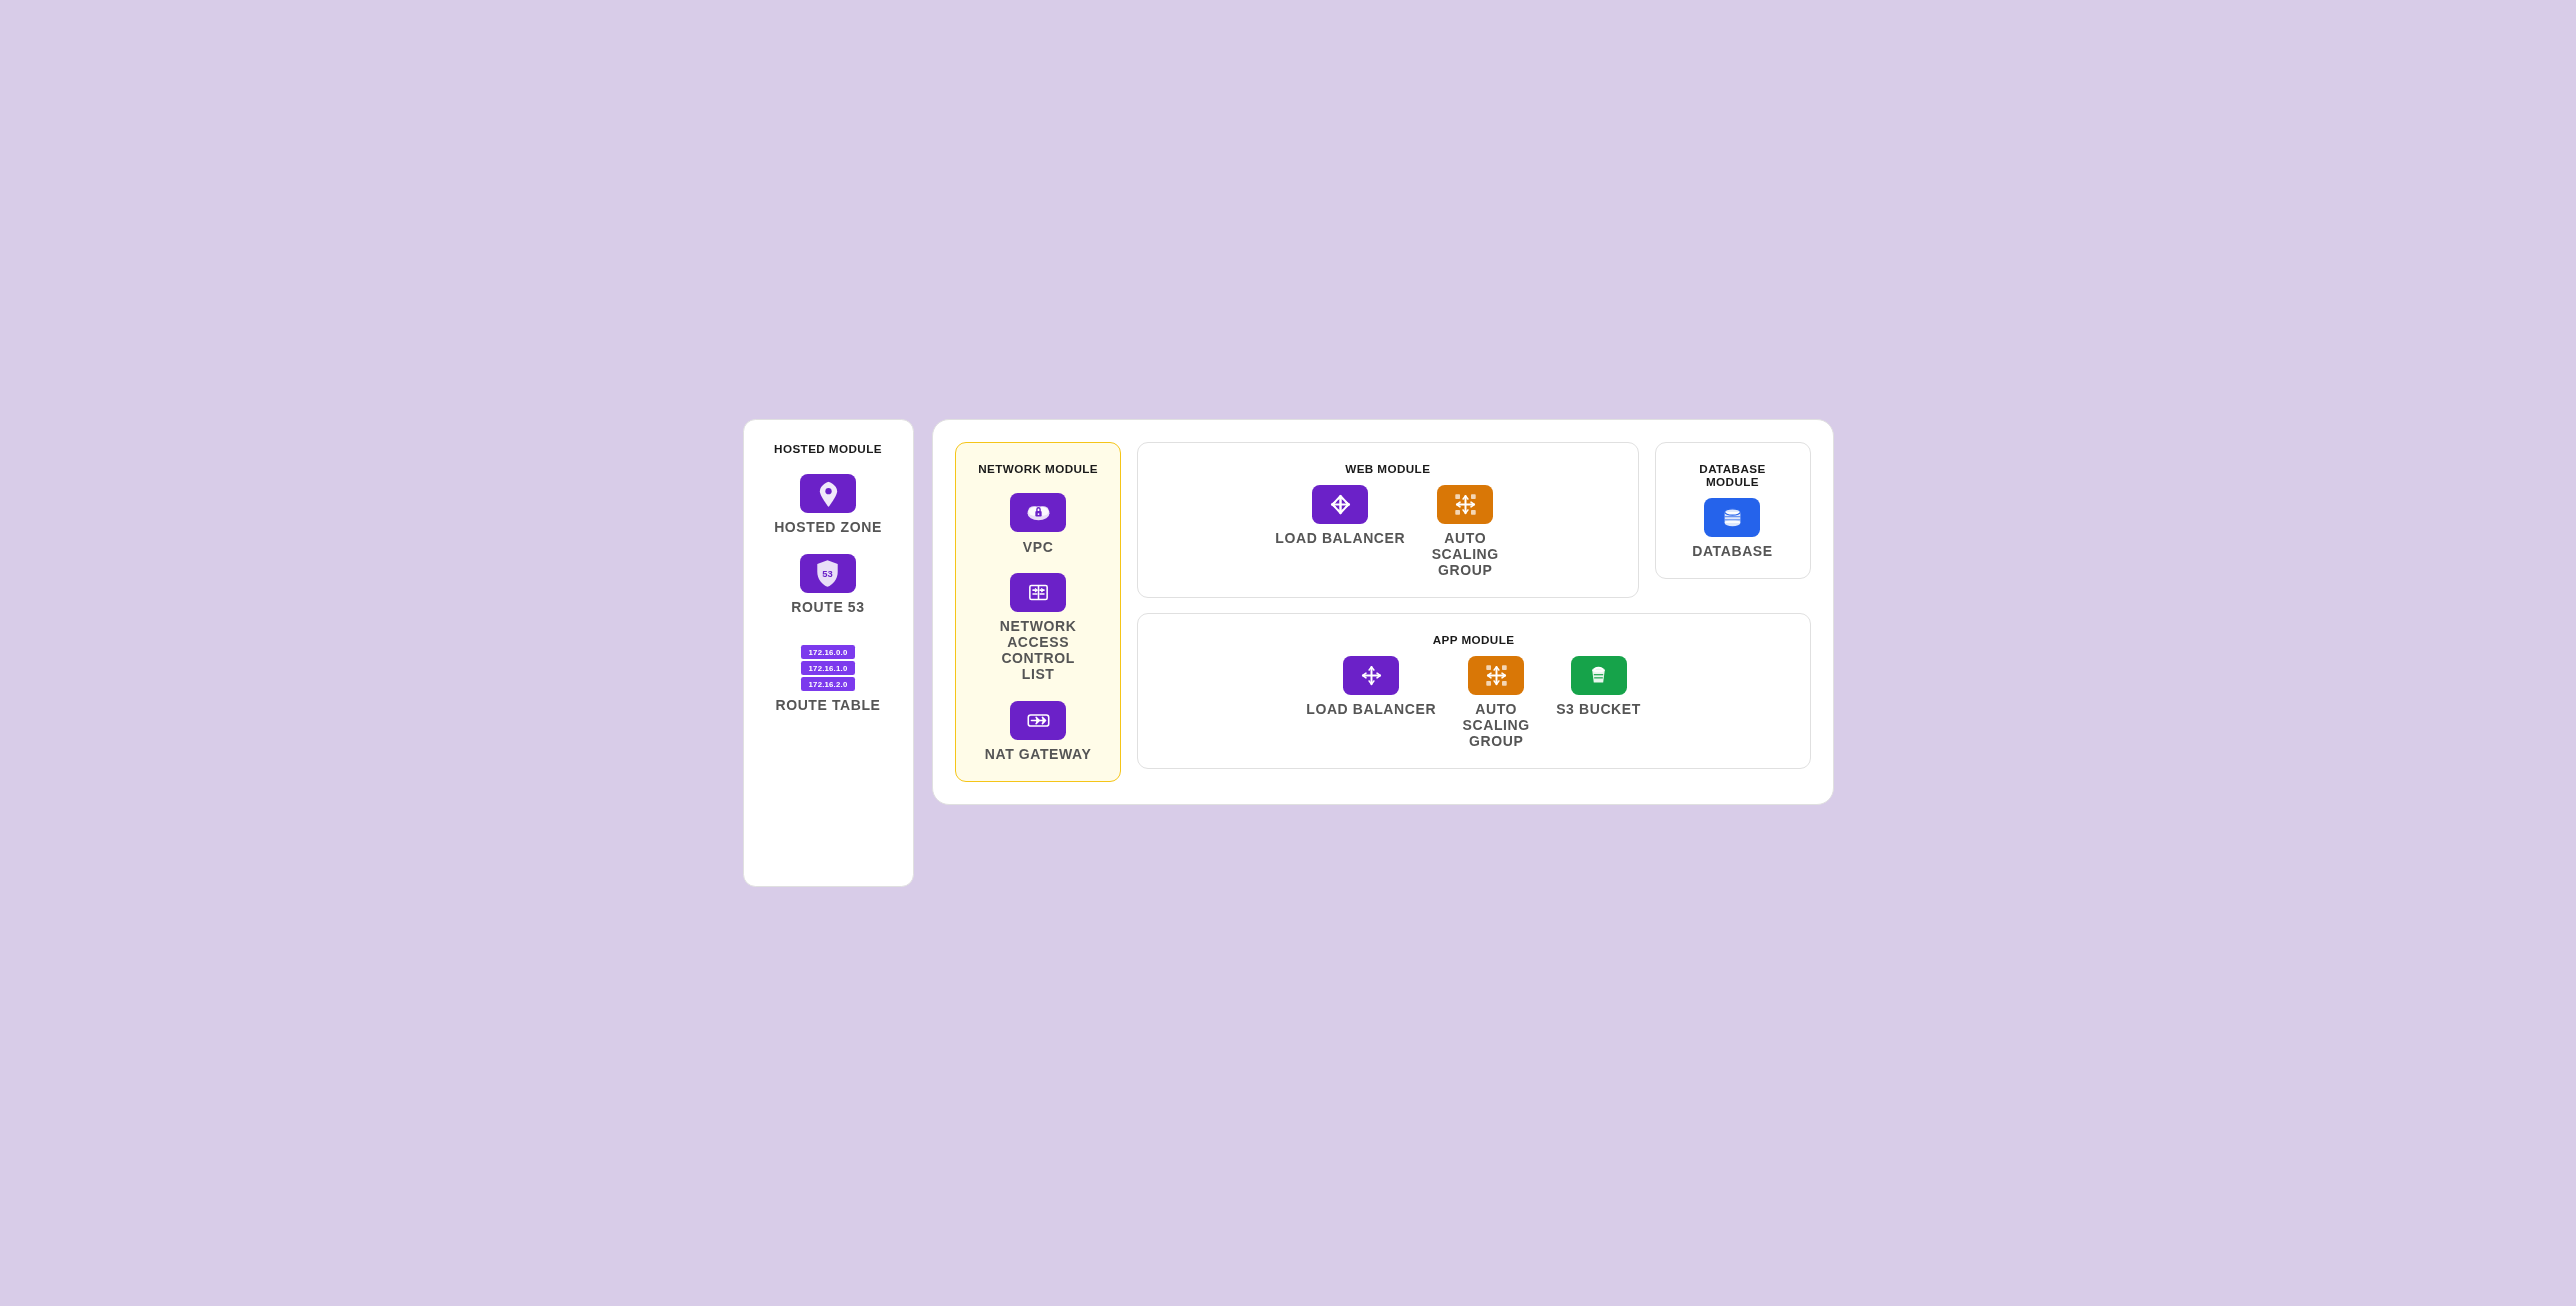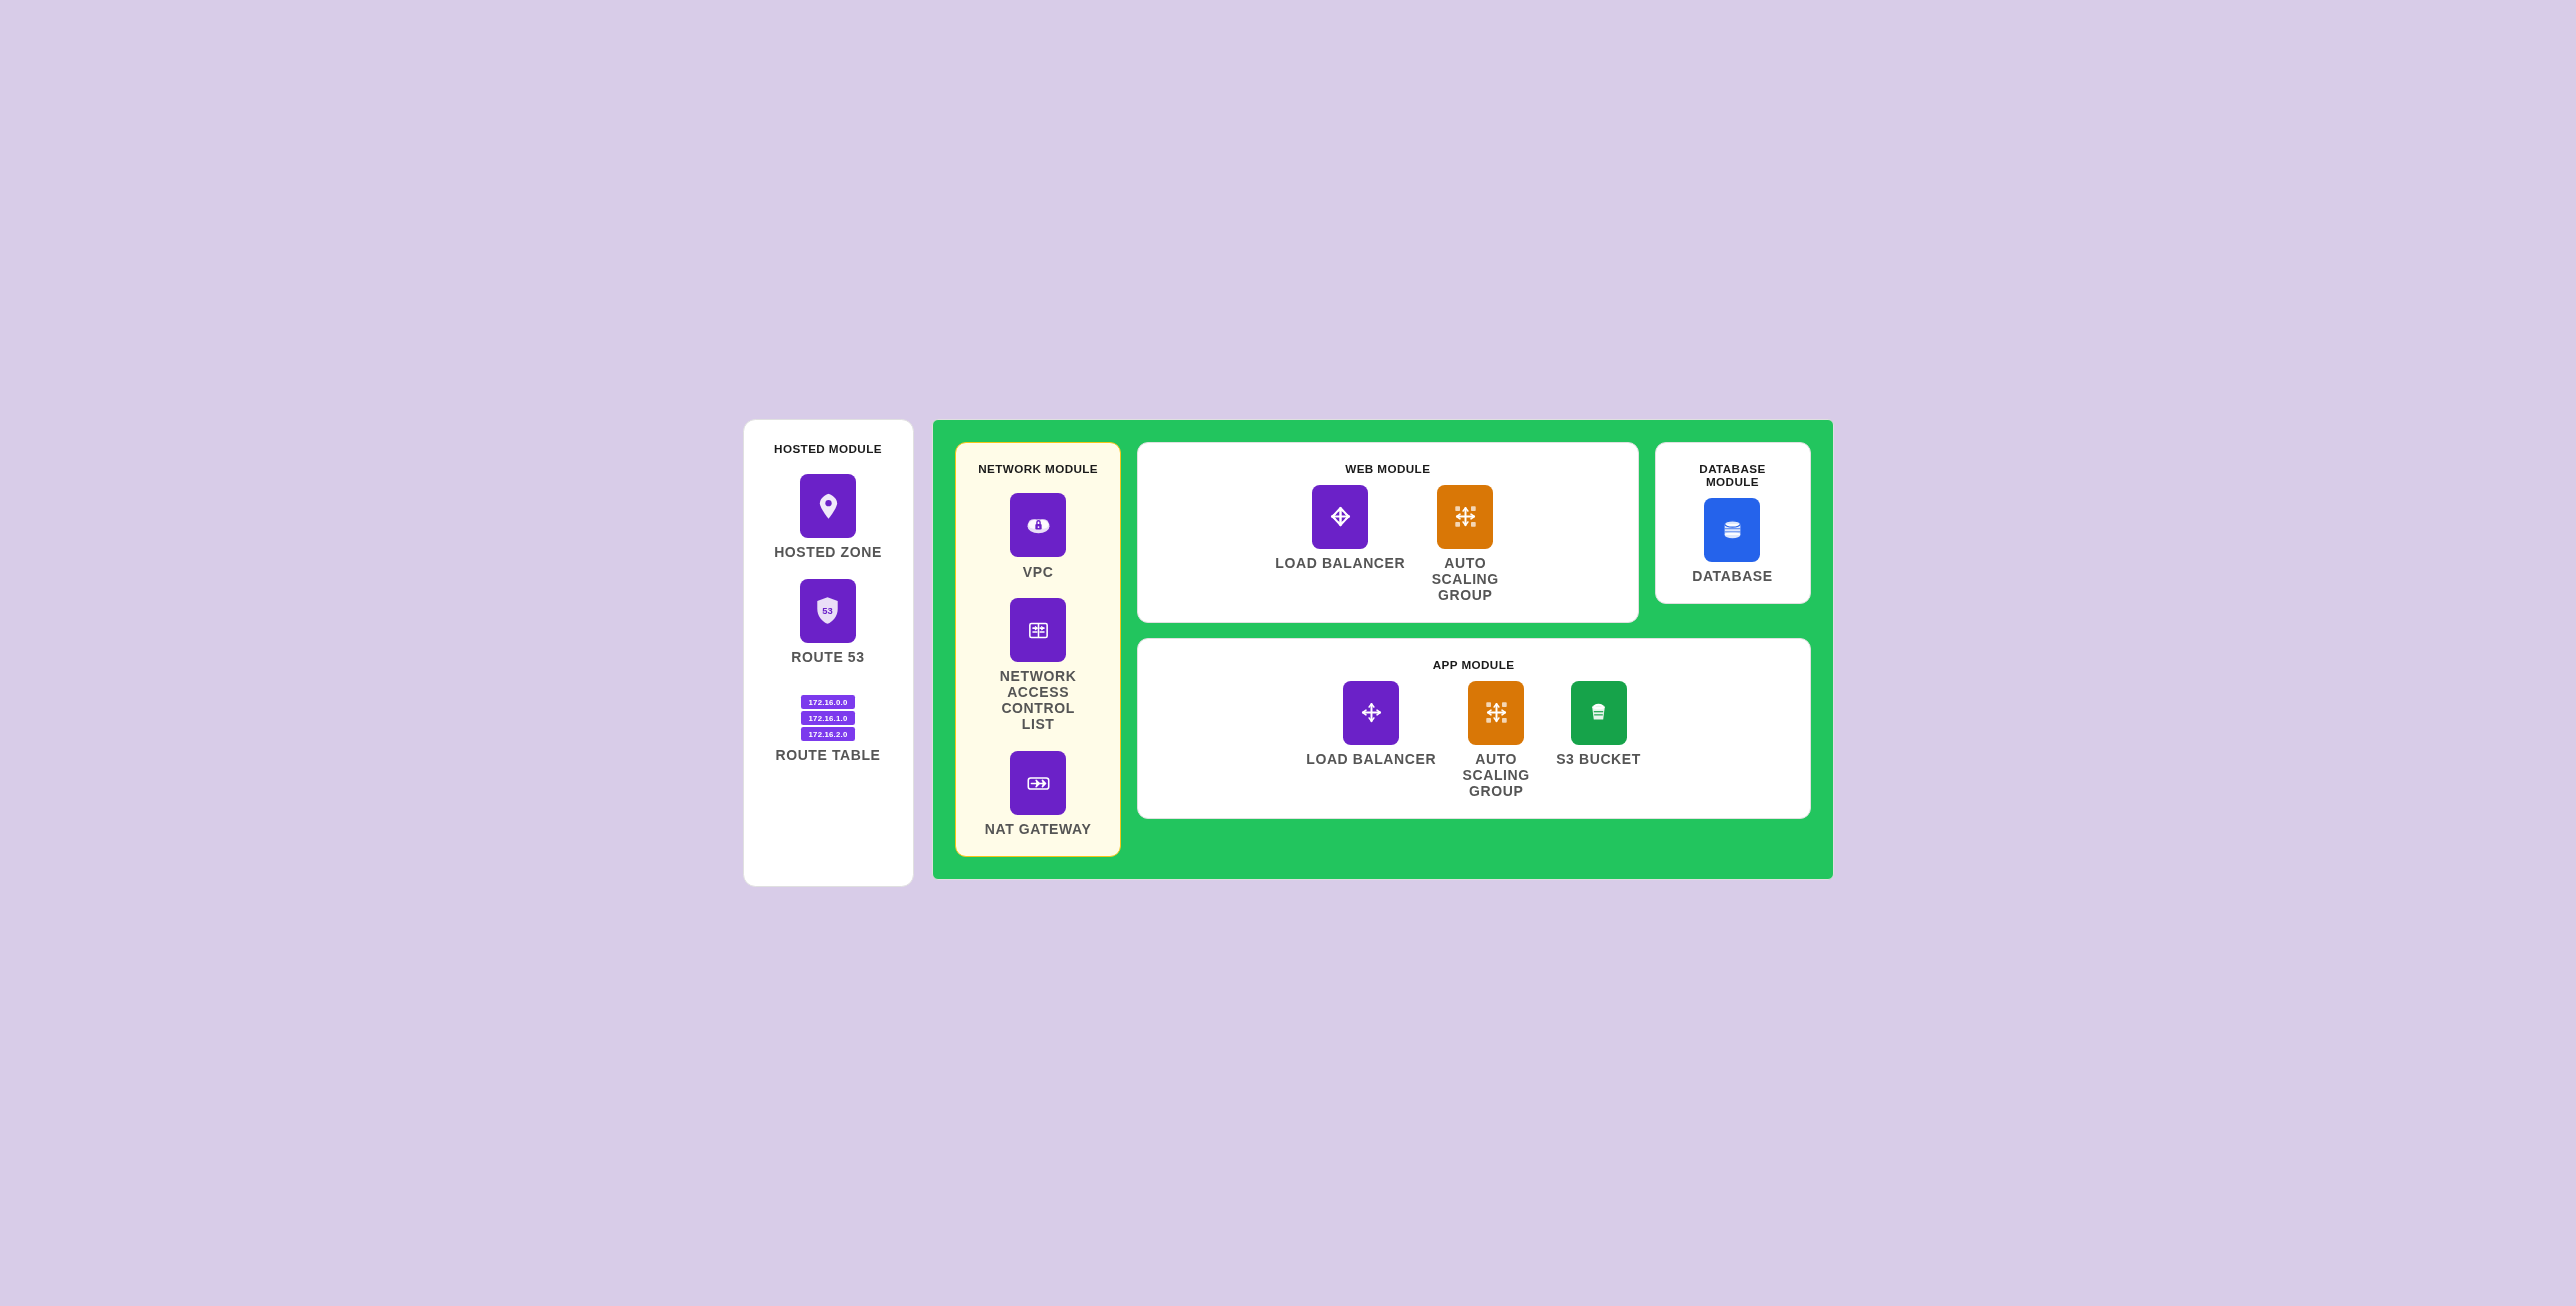--- a/index.html
+++ b/index.html
@@ -46,21 +46,21 @@
     .icon-label {
       font-size: 14px;
       font-weight: 700;
       color: #555;
       text-align: center;
       letter-spacing: 0.6px;
       text-transform: uppercase;
     }
     .icon-square {
       width: 56px;
-      height: 64px;
+      height: 39px;
       border-radius: 7.8px;
       display: flex;
       align-items: center;
       justify-content: center;
     }
     .icon-square svg {
       width: 33px;
       height: 33px;
       fill: white;
     }
@@ -79,22 +79,22 @@
     
     .routing-module {
       width: 171px;
       min-height: 468px;
       justify-content: flex-start;
       padding-top: 22px;
     }
 
     
     .right-container {
-      background: #22c55e;
-      border-radius: 6px;
+      background: #ffffff;
+      border-radius: 17px;
       border: 1.6px solid #e0e0e0;
       padding: 22px 22px;
       display: flex;
       flex-direction: row;
       gap: 15.6px;
       flex: 1;
     }
 
     
     .network-module {

